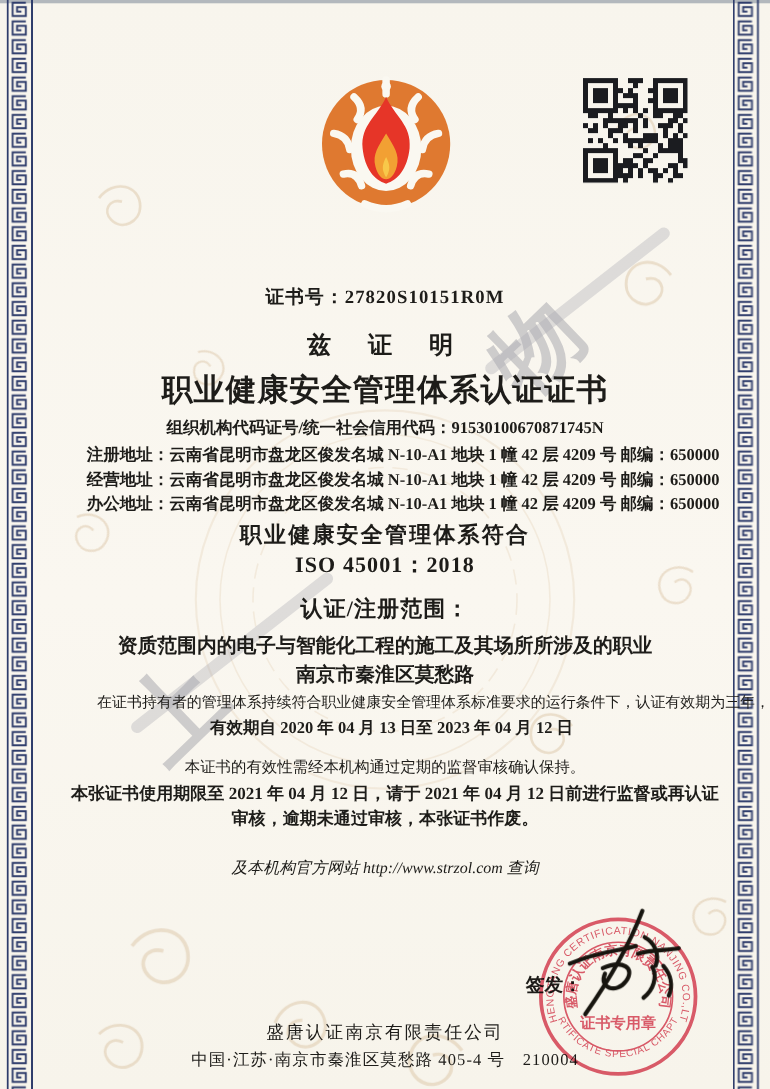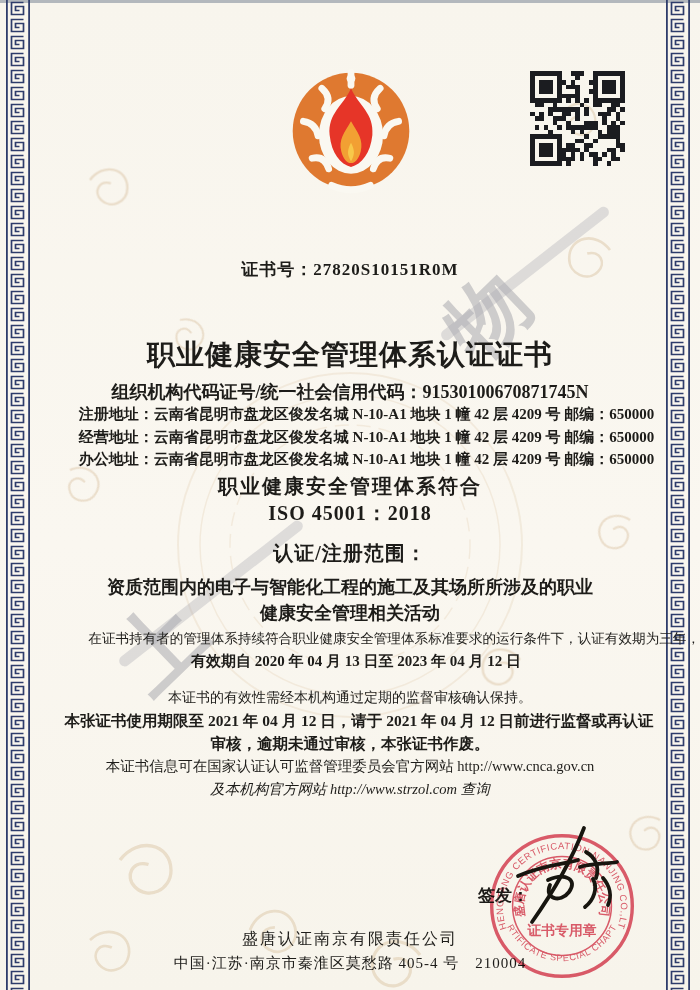--- a/index.html
+++ b/index.html
@@ -9,21 +9,21 @@
     font-family:"Liberation Serif",serif;color:#1d1c19;
   }
   .abs{position:absolute;}
   .ctr{left:30px;right:30px;text-align:center;}
   .top-edge{left:0;top:0;width:700px;height:3px;background:#b3b8bd;}
   
   .title{top:205px;font-family:"Liberation Sans",sans-serif;font-size:33px;font-weight:900;letter-spacing:2px;color:#151413;}
   .certno{top:258px;font-size:17px;font-weight:bold;letter-spacing:1px;}
   .hereby{top:299px;font-size:22px;font-weight:bold;letter-spacing:9px;word-spacing:10px;}
   .company{top:336px;font-size:28px;font-weight:bold;letter-spacing:1px;}
-  .orgcode{top:380px;font-size:18px;font-weight:bold;}
+  .orgcode{top:380px;font-size:15px;font-weight:bold;}
   .addr{left:30px;right:30px;top:403px;text-align:center;font-size:15px;font-weight:bold;line-height:22.5px;white-space:nowrap;margin-left:33px;}
   .conform{top:473px;font-size:20px;font-weight:bold;letter-spacing:2px;}
   .standard{top:500px;font-size:20px;font-weight:bold;letter-spacing:1px;}
   .scopelbl{top:540px;font-size:20px;font-weight:bold;letter-spacing:1px;}
   .scope1{top:575px;font-size:18px;font-weight:bold;}
   .scope2{top:601px;font-size:18px;font-weight:bold;}
   .cond{top:630px;left:0;right:0;text-align:right;font-size:13.6px;white-space:nowrap;}
   .period{top:652px;font-size:15px;font-weight:bold;margin-left:12px;}
   .maintain{top:689px;font-size:14px;}
   .usage1{top:711px;font-size:15.5px;font-weight:bold;margin-left:18px;}
@@ -350,40 +350,40 @@
       <rect x="56" y="80" width="4" height="4"></rect>
       <rect x="68" y="80" width="4" height="4"></rect>
     </svg>
 
   <div class="abs wm wm1">上</div>
   <div class="abs wm wm2">物</div>
   <div class="wmline wml1"></div>
   <div class="wmline wml2"></div>
 
   <div class="abs ctr txt certno">证书号：27820S10151R0M</div>
+  <div class="abs ctr txt hereby">兹 证 明</div>
   <div class="abs ctr txt company">职业健康安全管理体系认证证书</div>
   <div class="abs ctr txt orgcode">组织机构代码证号/统一社会信用代码：91530100670871745N</div>
 
   <div class="abs addr txt">
     <div>注册地址：云南省昆明市盘龙区俊发名城 N-10-A1 地块 1 幢 42 层 4209 号  邮编：650000</div>
     <div>经营地址：云南省昆明市盘龙区俊发名城 N-10-A1 地块 1 幢 42 层 4209 号  邮编：650000</div>
     <div>办公地址：云南省昆明市盘龙区俊发名城 N-10-A1 地块 1 幢 42 层 4209 号  邮编：650000</div>
   </div>
 
   <div class="abs ctr txt conform">职业健康安全管理体系符合</div>
   <div class="abs ctr txt standard">ISO 45001：2018</div>
   <div class="abs ctr txt scopelbl">认证/注册范围：</div>
   <div class="abs ctr txt scope1">资质范围内的电子与智能化工程的施工及其场所所涉及的职业</div>
-  <div class="abs ctr txt scope2">健康安全管理相关活动</div>
+  <div class="abs ctr txt scope2">南京市秦淮区莫愁路</div>
   <div class="abs txt cond">在证书持有者的管理体系持续符合职业健康安全管理体系标准要求的运行条件下，认证有效期为三年，</div>
   <div class="abs ctr txt period">有效期自 2020 年 04 月 13 日至 2023 年 04 月 12 日</div>
   <div class="abs ctr txt maintain">本证书的有效性需经本机构通过定期的监督审核确认保持。</div>
   <div class="abs ctr txt usage1">本张证书使用期限至 2021 年 04 月 12 日，请于 2021 年 04 月 12 日前进行监督或再认证</div>
   <div class="abs ctr txt usage2">审核，逾期未通过审核，本张证书作废。</div>
-  <div class="abs ctr txt info1">本证书信息可在国家认证认可监督管理委员会官方网站 http://www.cnca.gov.cn</div>
   <div class="abs ctr txt info2">及本机构官方网站 http://www.strzol.com 查询</div>
 
   <svg class="abs stamp" width="152" height="152" viewBox="0 0 160 160">
     <defs>
       <path id="arcTop" d="M22 104 A62 62 0 1 1 138 104" fill="none"></path>
       <path id="arcBot" d="M22 101 A64 64 0 0 0 138 101" fill="none"></path>
       <path id="arcCn" d="M44 100 A41 41 0 1 1 116 100" fill="none"></path>
     </defs>
     <g stroke="#dc4f63" fill="none">
       <circle cx="80" cy="80" r="74" stroke-width="3.6"></circle>

